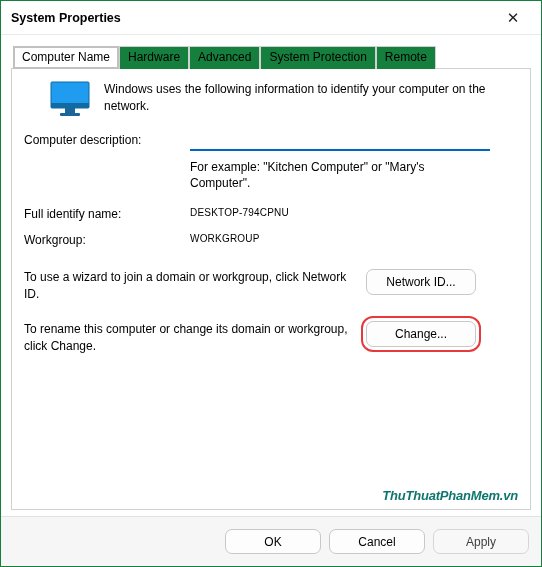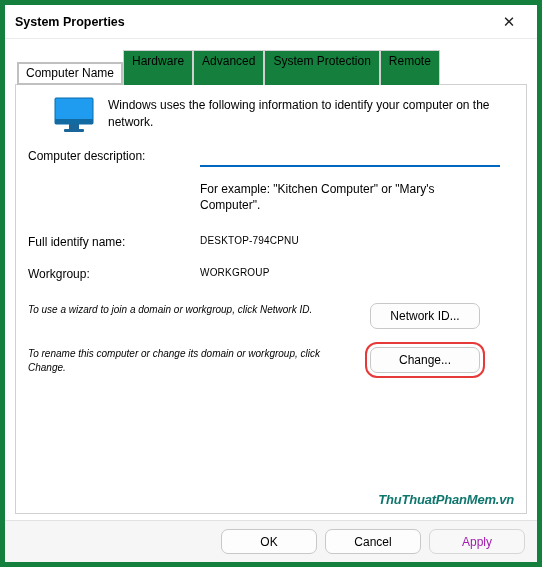--- a/index.html
+++ b/index.html
@@ -6,21 +6,21 @@
   html, body {
     margin: 0; padding: 0;
     font-family: "Segoe UI", Tahoma, sans-serif;
     font-size: 12px;
     background: #dadada;
     color: #000;
   }
   .window {
     width: 542px; height: 567px;
     background: #fff;
-    border: 5px solid #15803d;
+    border: 1px solid #15803d;
     display: flex; flex-direction: column;
     position: relative;
   }
   .titlebar {
     height: 34px;
     display: flex; align-items: center;
     padding: 0 6px 0 10px;
     background: #fff;
     border-bottom: 1px solid #eaeaea;
   }
@@ -62,21 +62,20 @@
     background: #fff;
     border-color: #c0c0c0;
     top: 1px;
     z-index: 3;
   }
   .tab-highlight {
     border: 2px solid #e63a3a;
     padding: 2px 7px 3px 7px;
     position: relative;
     top: 0;
-    margin-top: 12px;
   }
   .tab-panel {
     border: 1px solid #d0d0d0;
     background: #fff;
     flex: 1;
     padding: 12px 12px 8px 12px;
     position: relative;
     z-index: 1;
   }
   .intro-row {
@@ -85,21 +84,20 @@
     padding-left: 26px;
   }
   .monitor-icon { flex-shrink: 0; }
   .intro-text { font-size: 12px; line-height: 1.4; }
   .form-grid {
     display: grid;
     grid-template-columns: 160px 1fr;
     column-gap: 6px;
     row-gap: 6px;
     align-items: start;
-    gap: 12px;
   }
   .label { font-size: 12px; padding-top: 2px; }
   .input-wrap { padding-bottom: 2px; }
   .desc-input {
     width: 300px;
     font-family: inherit;
     font-size: 12.5px;
     padding: 2px 3px;
     border: none;
     border-bottom: 2px solid #0067c0;
@@ -114,24 +112,23 @@
   }
   .value-text { font-size: 10px; padding-top: 2px; letter-spacing: 0.2px; }
   .section-gap { height: 22px; }
   .action-row {
     display: flex; align-items: flex-start;
     gap: 12px;
     margin-bottom: 10px;
   }
   .action-desc {
     flex: 1;
-    font-size: 10px;
+    font-size: 12px;
     line-height: 1.4;
     max-width: 330px;
-    font-style: italic;
   }
   .btn {
     width: 110px; height: 26px;
     background: #fdfdfd;
     border: 1px solid #c8c8c8;
     font-family: inherit;
     font-size: 12px;
     border-radius: 7px;
     padding: 0;
     display: flex; align-items: center; justify-content: center;
@@ -146,31 +143,31 @@
     font-size: 13px;
     font-weight: 700;
     font-style: italic;
     color: #0f766e;
     text-shadow:
       -1px -1px 0 #fff, 1px -1px 0 #fff,
       -1px 1px 0 #fff, 1px 1px 0 #fff;
     letter-spacing: -0.2px;
   }
   .footer {
-    height: 42px;
+    height: 50px;
     border-top: 1px solid #e2e2e2;
     background: #f6f6f6;
     display: flex;
     align-items: center;
     justify-content: flex-end;
     gap: 8px;
     padding: 0 12px;
   }
   .footer .btn { width: 96px; height: 25px; }
-  .btn.disabled { color: #a21caf; border-color: #d6d6d6; background: #f8f8f8; }
+  .btn.disabled { color: #404040; border-color: #d6d6d6; background: #f8f8f8; }
 </style>
 </head>
 <body>
 
 <div class="window">
 
   <div class="titlebar">
     <div class="titlebar-title">System Properties</div>
     <div class="close-btn">
       <span>✕</span>

